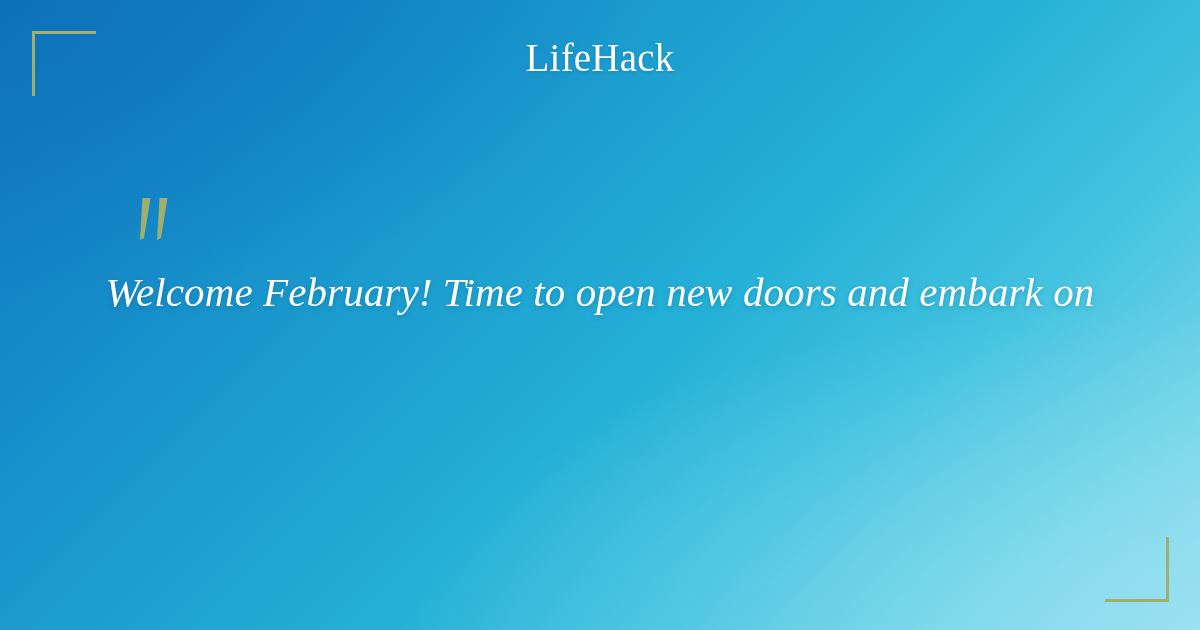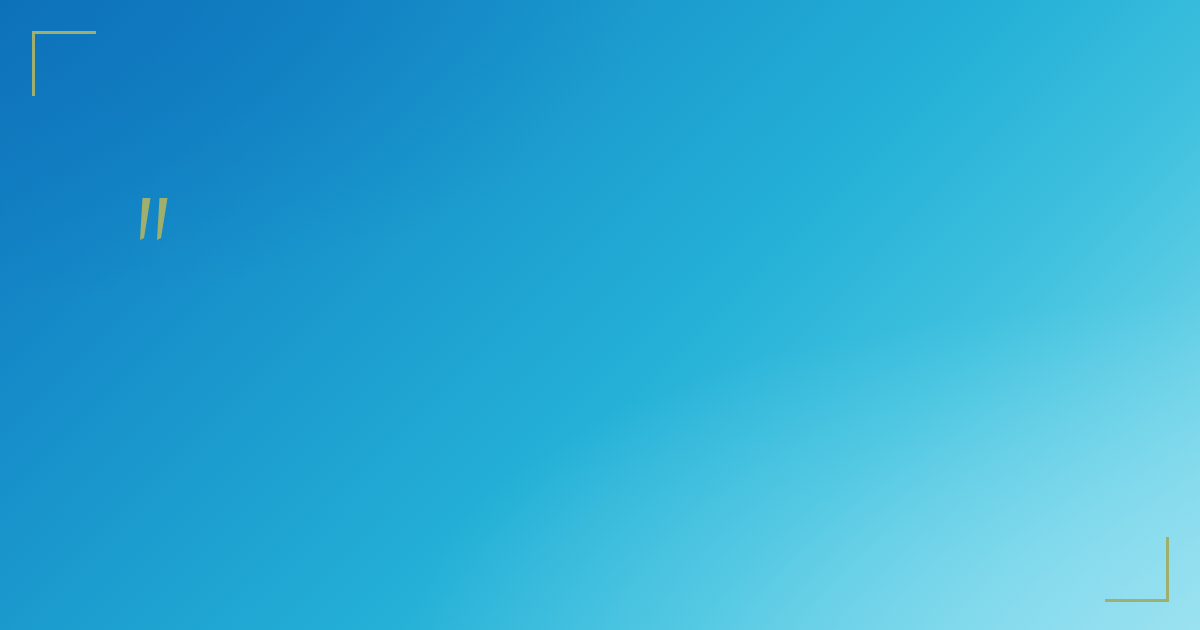--- a/index.html
+++ b/index.html
@@ -156,25 +156,29 @@
     <div class="corner corner-tl">
       <span class="bar-h"></span>
       <span class="bar-v"></span>
     </div>
 
     <div class="corner corner-br">
       <span class="bar-h"></span>
       <span class="bar-v"></span>
     </div>
 
+    <div class="brand">
+      <span class="brand-text">LifeHack</span>
+    </div>
 
     <div class="quote-mark">
       <svg width="50" height="52" viewBox="0 0 50 52" aria-hidden="true">
         <path d="M10.5 2 L18.5 2 L12.0 42 L8.0 44 Z" fill="#9FB06E"></path>
         <path d="M27.5 2 L35.5 2 L29.0 42 L25.0 44 Z" fill="#9FB06E"></path>
       </svg>
     </div>
 
     <div class="quote-block">
+      <p class="quote-text">Welcome February! Time to open new doors and embark on</p>
     </div>
 
   </div>
 </div>
 
 </body></html>

